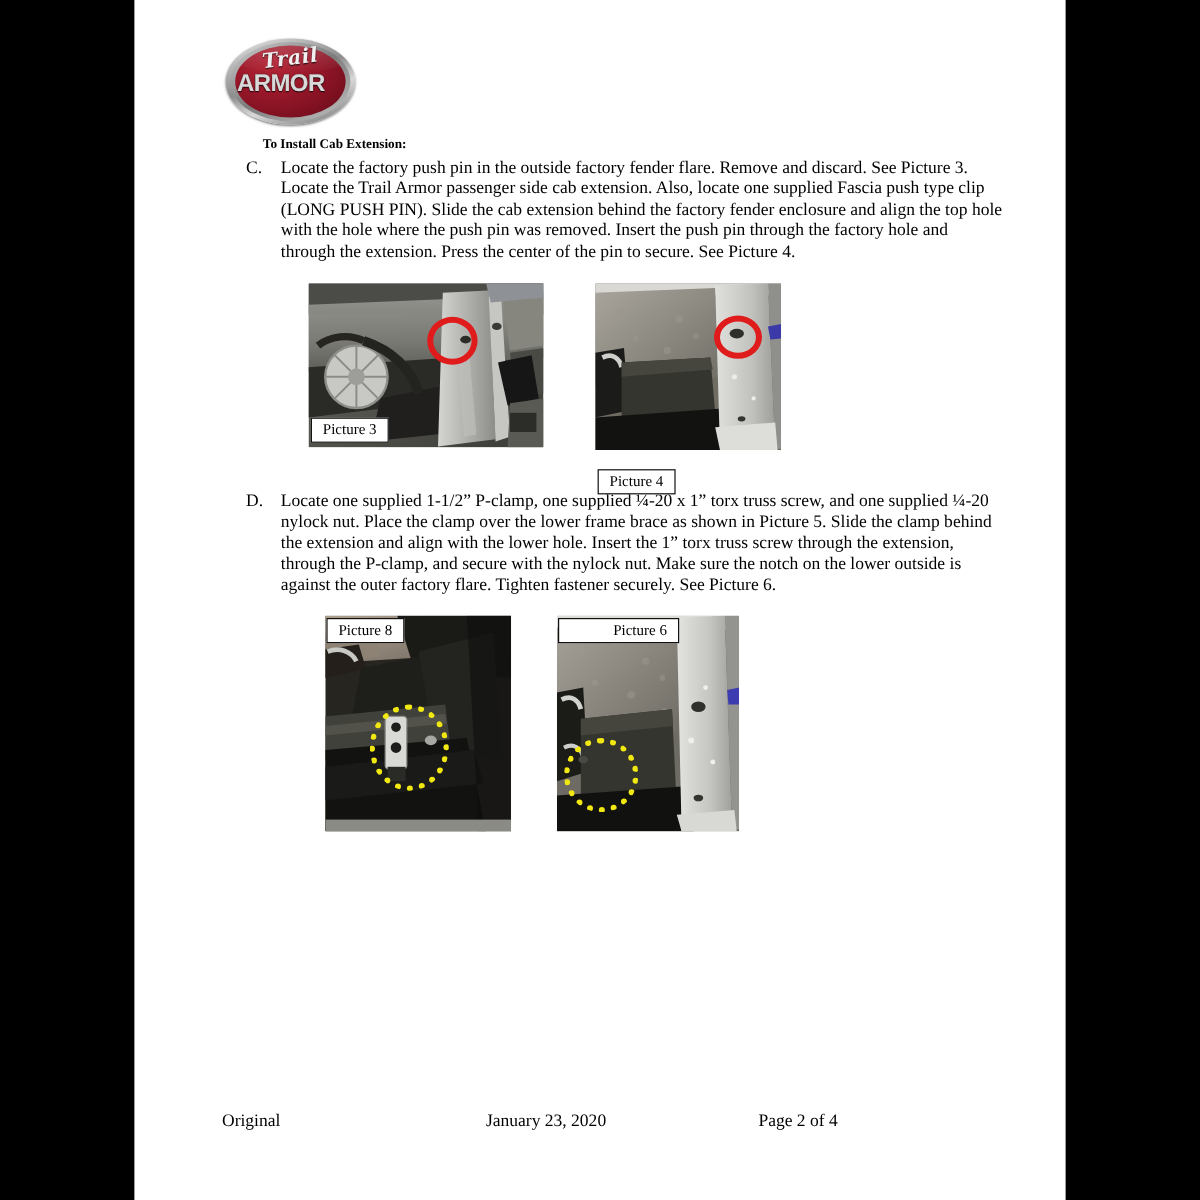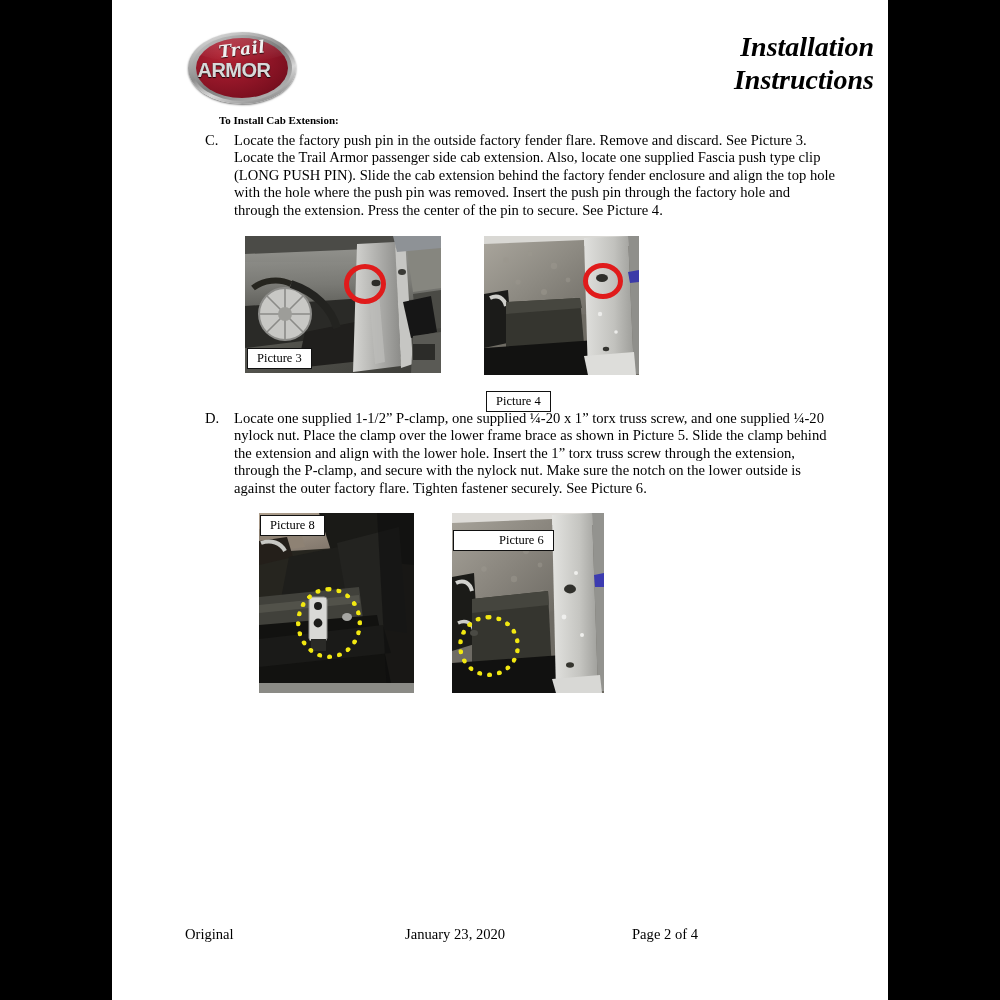--- a/index.html
+++ b/index.html
@@ -126,21 +126,21 @@
   .step .marker {
     position: absolute;
     left: 0; top: 0;
     width: 22px;
     text-align: left;
   }
 
   
   .figrow { position: relative; }
 
-  .fig { position: absolute; overflow: hidden; }
+  .fig { position: absolute; overflow: hidden; margin-left: 12px; }
   .fig .photo { position: absolute; inset: 0; }
 
   .caption {
     position: absolute;
     background: #fff;
     border: 1px solid #111;
     font-size: 12.5px;
     line-height: 14px;
     padding: 2px 9px 3px 9px;
     color: #000;
@@ -184,24 +184,20 @@
 
     <div class="logo-wrap">
       <div class="logo-outer"></div>
       <div class="logo-mid"></div>
       <div class="logo-face"></div>
       <div class="logo-script">Trail</div>
       <div class="logo-word">ARMOR</div>
     </div>
 
 
-    <div id="doc-title">
-      <div>Installation</div>
-      <div>Instructions</div>
-    </div>
   </div>
 
   <div id="body">
 
     <div class="section-head">To Install Cab Extension:</div>
 
     <div class="step" style="margin-top:3px;">
       <span class="marker">C.</span>
       <span>Locate the factory push pin in the outside factory fender flare. Remove and discard. See Picture 3. Locate the Trail Armor passenger side cab extension. Also, locate one supplied Fascia push type clip (LONG PUSH PIN). Slide the cab extension behind the factory fender enclosure and align the top hole with the hole where the push pin was removed. Insert the push pin through the factory hole and through the extension. Press the center of the pin to secure. See Picture 4.</span>
     </div>
@@ -384,21 +380,21 @@
           <ellipse cx="118" cy="76" rx="6" ry="4.4" fill="#30302c"></ellipse>
           <ellipse cx="118" cy="152" rx="4" ry="2.8" fill="#35352f"></ellipse>
           <circle cx="112" cy="104" r="2.4" fill="#efefed"></circle>
           <circle cx="130" cy="122" r="2" fill="#efefed"></circle>
           <circle cx="124" cy="60" r="2" fill="#efefed"></circle>
           <path d="M142 62 L152 60 L152 74 L143 74 Z" fill="#3c3bb0"></path>
           <ellipse cx="22" cy="120" rx="4" ry="3" fill="#4a4a44"></ellipse>
           <path d="M100 166 L148 162 L150 180 L104 180 Z" fill="#d8d8d5"></path>
         </svg>
         <div class="hl-yellow" style="left:6px;top:102px;width:62px;height:62px;"></div>
-        <div class="caption" style="left:1px;top:17px;padding-left:45px;">Picture 6</div>
+        <div class="caption" style="left:1px;top:2px;padding-left:45px;">Picture 6</div>
       </div>
     </div>
 
   </div>
 
   <div id="footer">
     <span class="f-left">Original</span>
     <span class="f-center">January 23, 2020</span>
     <span class="f-right">Page 2 of 4</span>
   </div>

